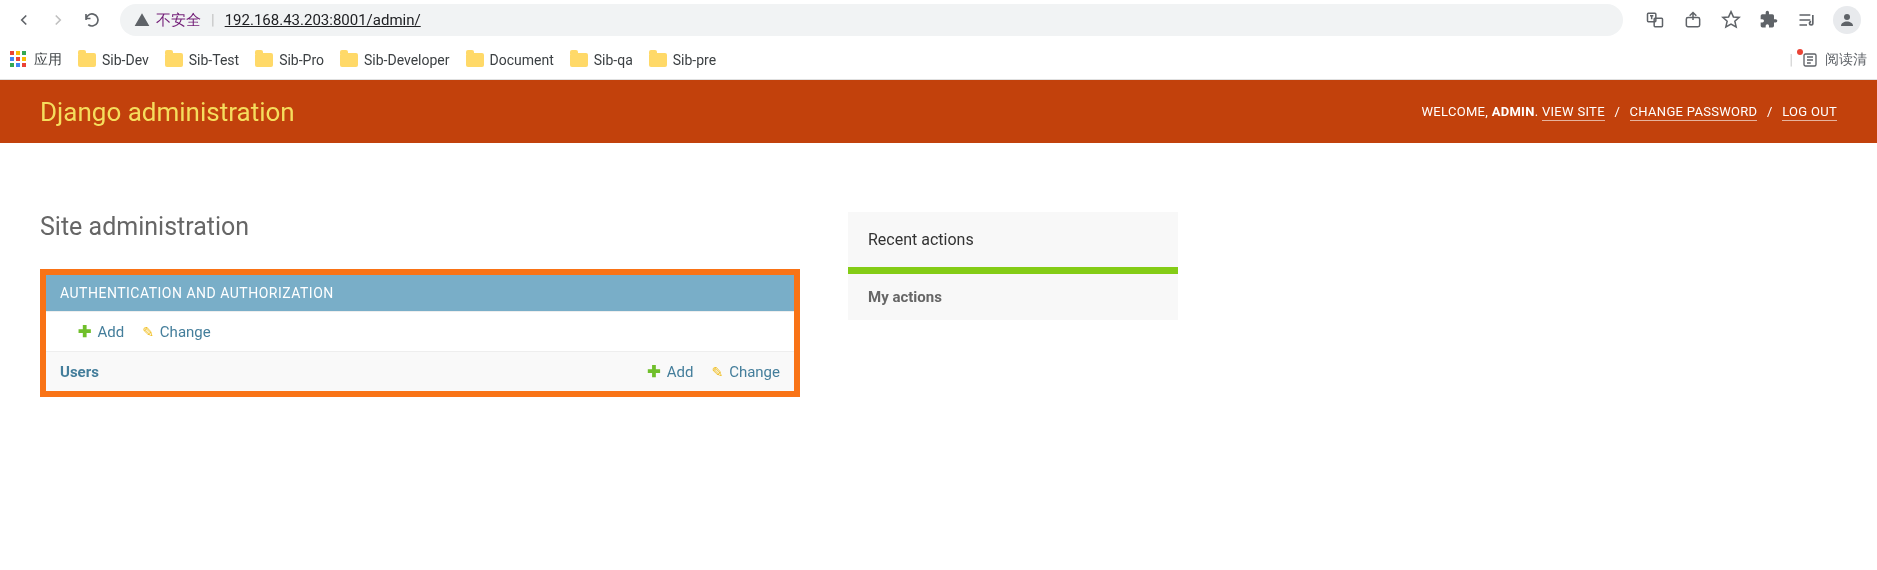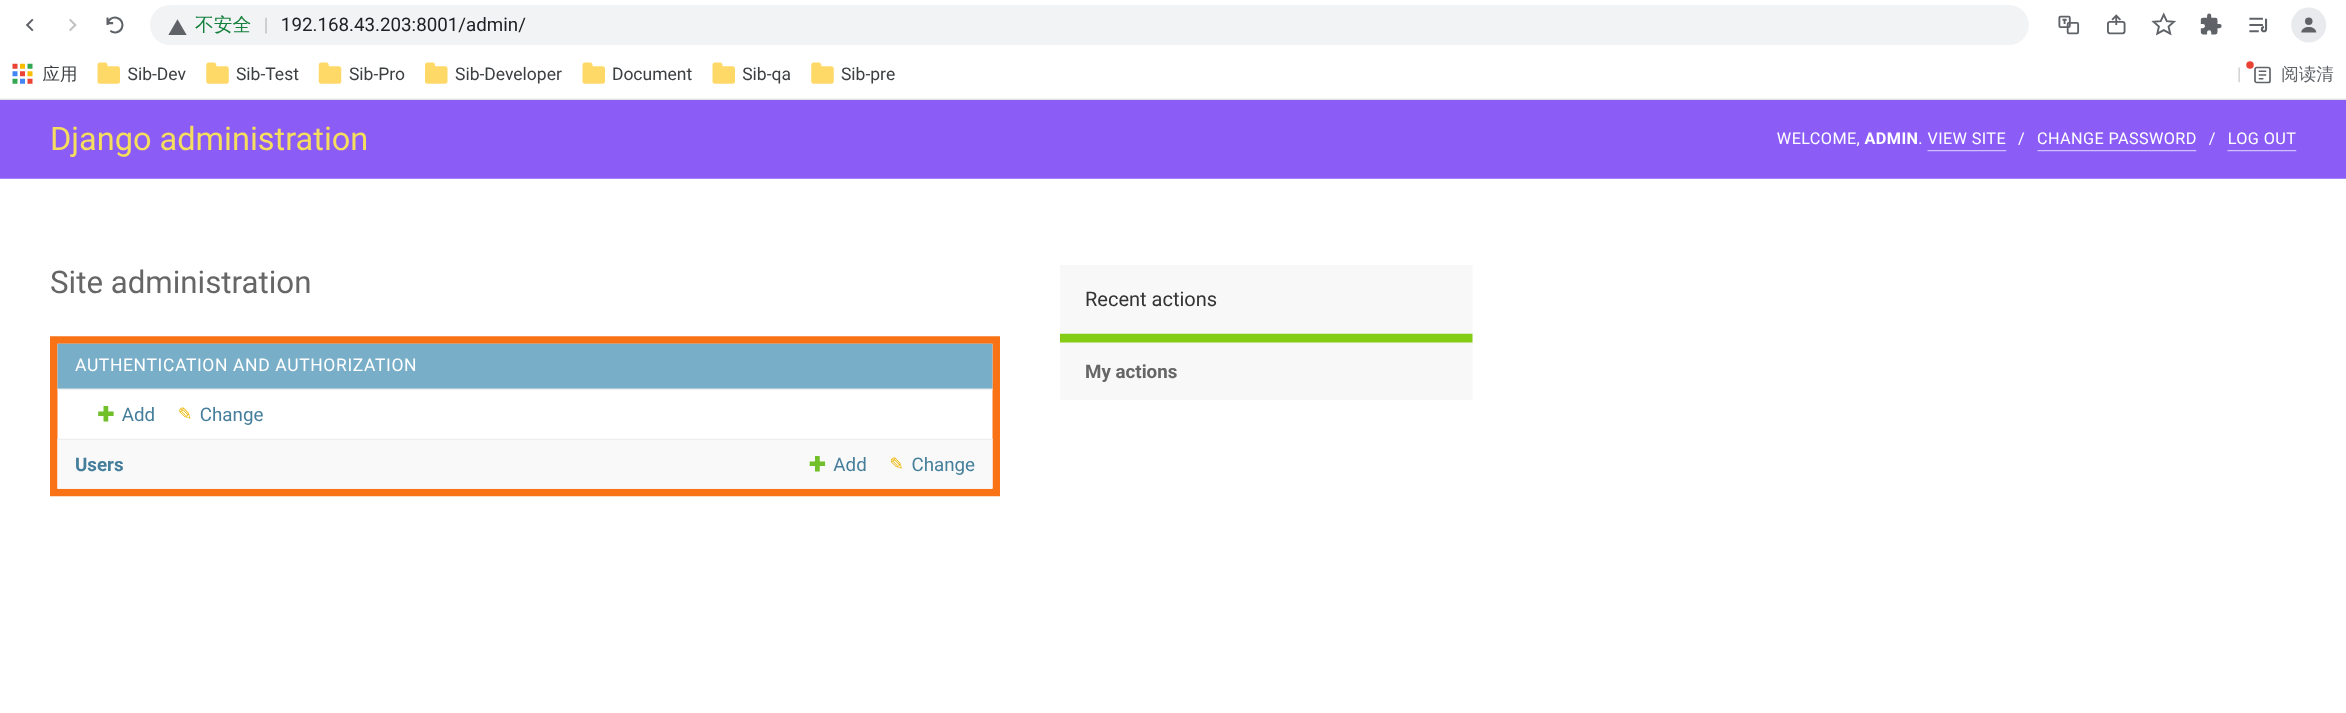--- a/index.html
+++ b/index.html
@@ -2,23 +2,23 @@
 <html><head>
 <meta charset="utf-8">
 <style>
   * { box-sizing: border-box; margin:0; padding:0; }
   body { font-family: "Segoe UI", Roboto, "Helvetica Neue", Arial, sans-serif; background:#fff; color:#333; font-size:15px;}
   
   .browser-bar { display:flex; align-items:center; height:40px; padding:0 10px; background:#fff; gap:6px;}
   .nav-btn { width:28px; height:28px; display:flex; align-items:center; justify-content:center; color:#5f6368; border-radius:50%; cursor:pointer; font-size:18px;}
   .nav-btn.disabled { color:#c0c0c0; }
   .address-bar { flex:1; height:32px; background:#f1f3f4; border-radius:16px; display:flex; align-items:center; padding:0 14px; gap:10px; color:#5f6368; font-size:15px; margin:0 8px;}
-  .insecure { display:flex; align-items:flex-end; gap:6px; color:#15803d;}
+  .insecure { display:flex; align-items:center; gap:6px; color:#701a75;}
   .addr-sep { color:#c0c0c0;}
-  .addr-url { color:#202124; }
+  .addr-url { color:#202124;text-decoration:underline; }
   .right-icons { display:flex; align-items:center; gap:14px; color:#5f6368; padding:0 6px;}
   .icon-btn { width:24px; height:24px; display:flex; align-items:center; justify-content:center; cursor:pointer; font-size:18px;}
   .profile { width:28px; height:28px; border-radius:50%; background:#e8eaed; display:flex; align-items:center; justify-content:center; color:#5f6368; font-size:16px;}
   
   .bookmarks-bar { display:flex; align-items:center; height:40px; padding:0 10px; gap:16px; border-bottom:1px solid #e0e0e0; font-size:14px; color:#3c4043;}
   .apps-grid { width:18px; height:18px; display:grid; grid-template-columns:repeat(3,4px); grid-template-rows:repeat(3,4px); gap:2px;}
   .apps-grid span{ width:4px; height:4px; }
   .apps-grid span:nth-child(1){background:#ea4335;}
   .apps-grid span:nth-child(2){background:#fbbc04;}
   .apps-grid span:nth-child(3){background:#34a853;}
@@ -28,21 +28,21 @@
   .apps-grid span:nth-child(7){background:#34a853;}
   .apps-grid span:nth-child(8){background:#4285f4;}
   .apps-grid span:nth-child(9){background:#ea4335;}
   .bookmark { display:flex; align-items:center; gap:6px; cursor:pointer;}
   .folder-icon { width:18px; height:14px; background:#ffd968; border-radius:2px; position:relative;}
   .folder-icon::before{content:""; position:absolute; top:-3px; left:0; width:8px; height:4px; background:#ffd968; border-radius:2px 2px 0 0;}
   .book-right { margin-left:auto; display:flex; align-items:center; gap:8px; color:#5f6368;}
   .reading-list { display:flex; align-items:center; gap:6px; position:relative;}
   .reading-list .dot { position:absolute; top:-2px; left:-4px; width:6px; height:6px; background:#ea4335; border-radius:50%;}
   
-  .dj-header { background:#8b5cf6; color:#fff; height:63px; display:flex; align-items:center; padding:0 40px; justify-content:space-between;}
+  .dj-header { background:#c2410c; color:#fff; height:63px; display:flex; align-items:center; padding:0 40px; justify-content:space-between;}
   .dj-title { color:#f5dd5d; font-size:26px; font-weight:400;}
   .dj-user { font-size:13px; color:#fff; letter-spacing:0.3px;}
   .dj-user a { color:#fff; text-decoration:none; border-bottom:1px solid rgba(255,255,255,0.6); padding-bottom:1px; cursor:pointer;}
   .dj-user .sep { color:#fff; margin:0 6px;}
   .dj-user strong { font-weight:700;}
   
   .content { padding:30px 40px; display:flex; gap:48px; align-items:flex-start;margin-top:39px;}
   .main-col { flex:0 0 760px;}
   .side-col { flex:0 0 330px;}
   .page-title { font-size:25px; font-weight:400; color:#666; margin-bottom:28px;}

